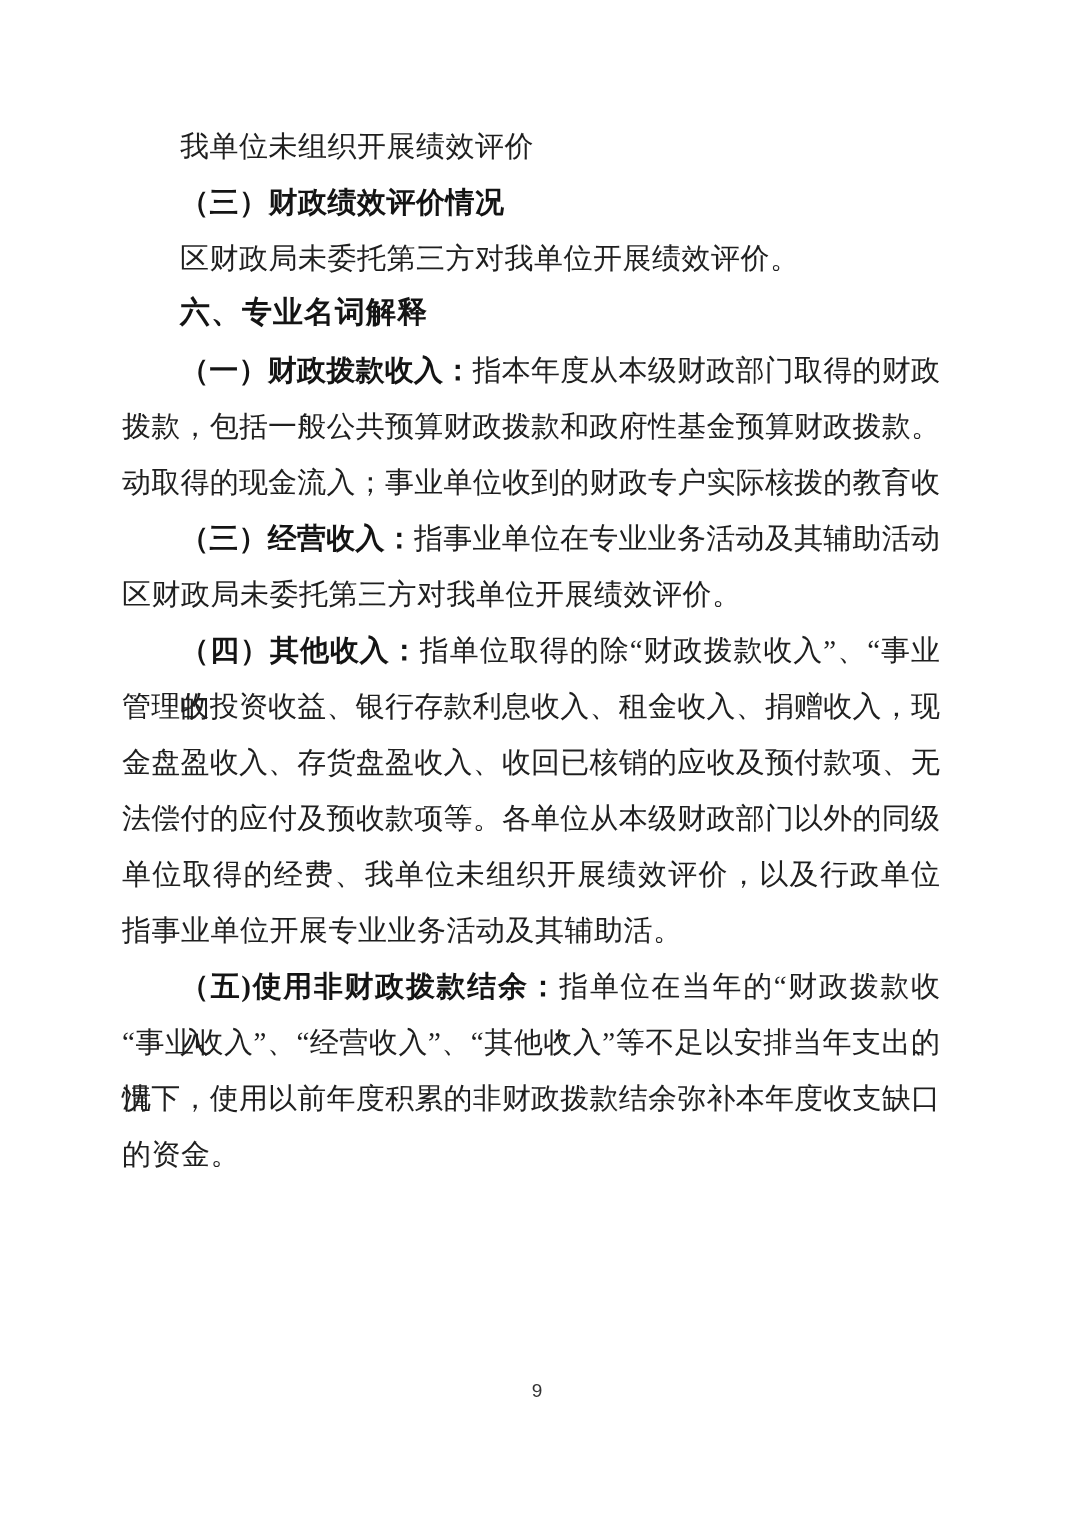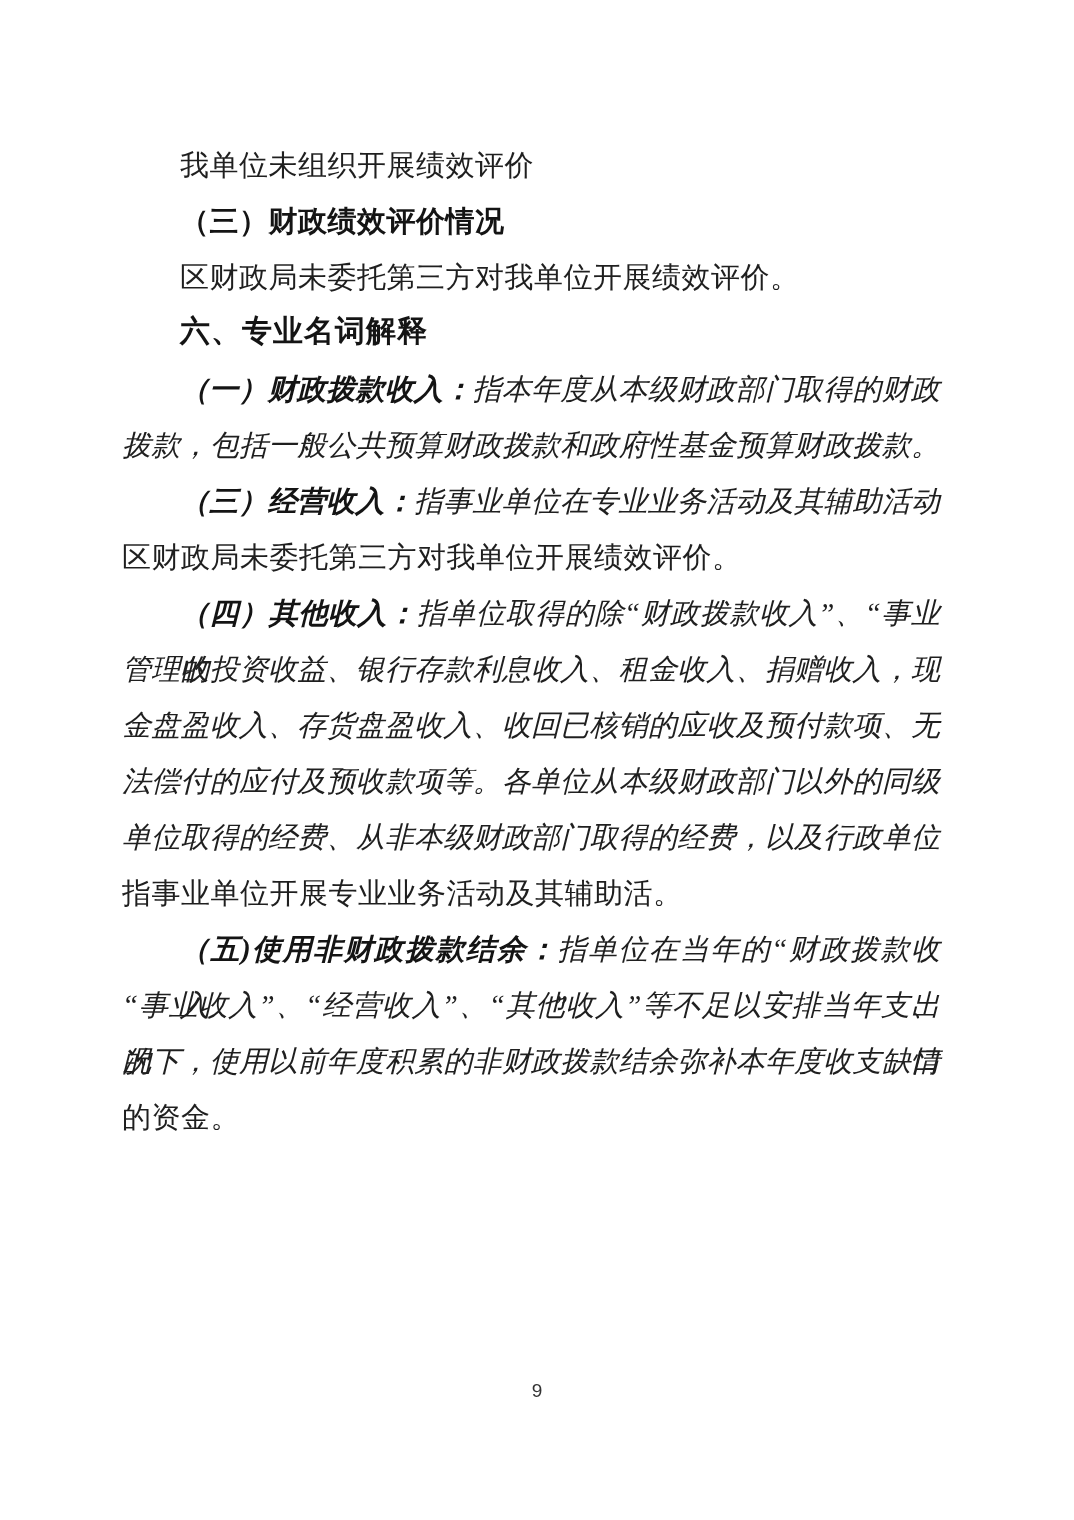--- a/index.html
+++ b/index.html
@@ -12,38 +12,37 @@
   }
   .page {
     position: relative;
     width: 1074px;
     height: 1520px;
     background: #ffffff;
   }
   .textblock {
     position: absolute;
     left: 122px;
-    top: 137px;
+    top: 118px;
     width: 818px;
     color: #1f1f1f;
   }
   .line {
     height: 56px;
     line-height: 56px;
     font-size: 29px;
     white-space: nowrap;
     letter-spacing: 0.5px;
   }
   .line.justify {
     white-space: normal;
     text-align: justify;
     text-align-last: justify;
     text-justify: inter-character;
     letter-spacing: 0px;
-    font-style: italic;
   }
   .line.indent { padding-left: 58px; }
   .line .b {
     font-weight: bold;
     color: #141414;
   }
   .line.hei {
     font-family: Liberation Mono, monospace;
     font-weight: bold;
     font-size: 30px;
@@ -73,36 +72,37 @@
 
     <div class="line indent"><span>区财政局未委托第三方对我单位开展绩效评价。</span></div>
 
     <div class="line indent hei"><span>六、专业名词解释</span></div>
 
     <div class="line indent justify"><span class="b">（一）财政拨款收入：</span><span>指本年度从本级财政部门取得的财政</span></div>
 
     <div class="line justify"><span>拨款，包括一般公共预算财政拨款和政府性基金预算财政拨款。</span></div>
 
 
+    <div class="line justify"><span>动取得的现金流入；事业单位收到的财政专户实际核拨的教育收</span></div>
 
 
     <div class="line indent justify"><span class="b">（三）经营收入：</span><span>指事业单位在专业业务活动及其辅助活动</span></div>
 
     <div class="line"><span>区财政局未委托第三方对我单位开展绩效评价。</span></div>
 
     <div class="line indent justify"><span class="b">（四）其他收入：</span><span>指单位取得的除“财政拨款收入”、“事业收</span></div>
 
 
     <div class="line justify"><span>管理的投资收益、银行存款利息收入、租金收入、捐赠收入，现</span></div>
 
     <div class="line justify"><span>金盘盈收入、存货盘盈收入、收回已核销的应收及预付款项、无</span></div>
 
     <div class="line justify"><span>法偿付的应付及预收款项等。各单位从本级财政部门以外的同级</span></div>
 
-    <div class="line justify"><span>单位取得的经费、从非本级财政部门取得的经费，以及行政单位</span></div>
+    <div class="line justify"><span>单位取得的经费、我单位未组织开展绩效评价，以及行政单位</span></div>
 
     <div class="line"><span>指事业单位开展专业业务活动及其辅助活。</span></div>
 
     <div class="line indent justify"><span class="b">（五)使用非财政拨款结余：</span><span>指单位在当年的“财政拨款收入”、</span></div>
 
     <div class="line justify"><span>“事业收入”、“经营收入”、“其他收入”等不足以安排当年支出的情</span></div>
 
     <div class="line justify"><span>况下，使用以前年度积累的非财政拨款结余弥补本年度收支缺口</span></div>
 
     <div class="line"><span>的资金。</span></div>

